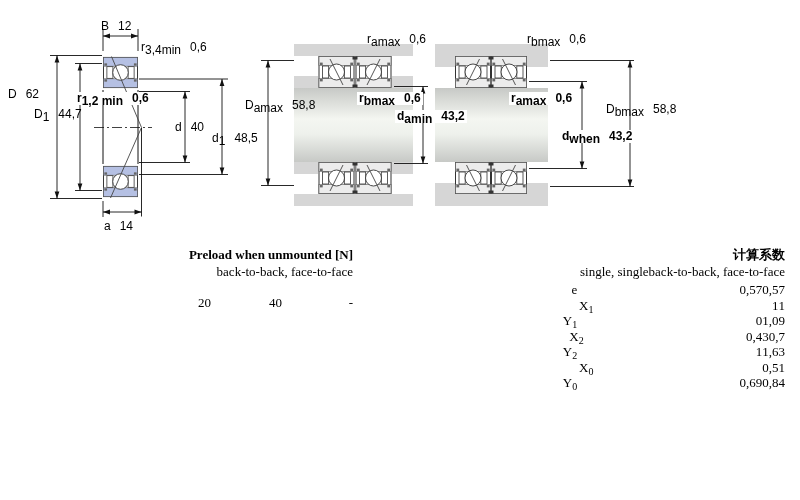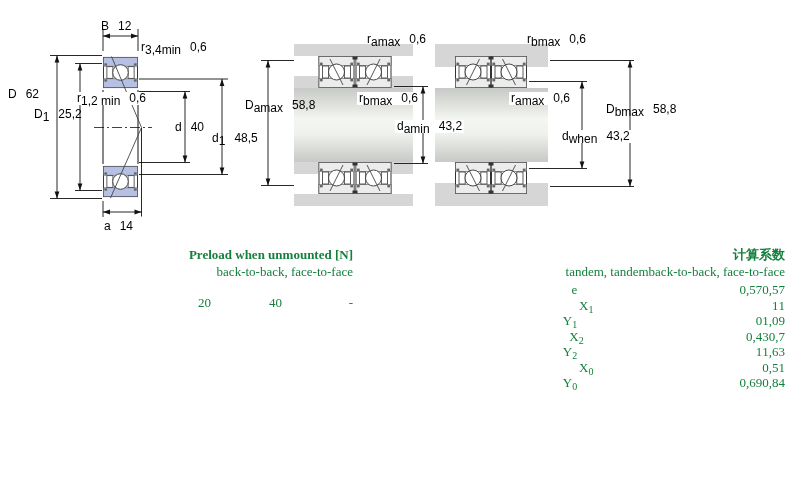--- a/index.html
+++ b/index.html
@@ -1,28 +1,28 @@
 <!DOCTYPE html>
 <html><head>
 <meta charset="utf-8">
 <style>
   html,body{margin:0;padding:0;background:#fff;}
   .page{position:relative;width:800px;height:500px;background:#fff;overflow:hidden;
         font-family:"Liberation Sans",sans-serif;color:#000;text-align:right;}
   svg.draw{position:absolute;left:0;top:0;}
   .dlabel{position:absolute;font-size:12px;line-height:13px;white-space:nowrap;color:#000;}
-  .dlabel.knock{background:#fff;padding:0 2px;}
+  .dlabel.knock{background:#fff;padding:0 2px;font-weight:bold;}
   .dlabel .sub{font-size:12px;position:relative;top:3px;letter-spacing:0;}
   .dlabel .val{margin-left:9px;}
   
   use.blue{--ring:#b5c0e3;}
   use.grey{--ring:#ececec;}
   .ringf{fill:var(--ring,#ececec);}
   
-  .tblock{position:absolute;font-family:"Liberation Serif",serif;font-size:13px;line-height:15px;color:#15803d;}
+  .tblock{position:absolute;font-family:"Liberation Serif",serif;font-size:13px;line-height:15px;color:#000000;}
   .tb-title{font-weight:bold;margin:0 0 2px 0;}
   .tb-sub{margin:0 0 16px 0;}
   .pl-row span{display:inline-block;width:71px;}
   .pl-row{margin-bottom:2px;}
   .f-head{margin-bottom:3px;}
   .frow{height:15.5px;}
   .fc1{display:inline-block;width:75px;}
   .fc2{display:inline-block;width:185px;}
   .fsub{font-size:10px;position:relative;top:3px;}
 </style>
@@ -177,48 +177,48 @@
         <line x1="550" y1="60.5" x2="634" y2="60.5"></line>
           <line x1="550" y1="186.5" x2="634" y2="186.5"></line>
         <line x1="630" y1="60.5" x2="630" y2="186.5" marker-start="url(#ah)" marker-end="url(#ah)"></line>
       </g>
     </g>
   </svg>
 
   <div class="dlabel" style="left:101px;top:20px"><span>B</span><span class="sub"></span><span class="val">12</span></div>
   <div class="dlabel" style="left:141px;top:41px"><span>r</span><span class="sub">3,4min</span><span class="val">0,6</span></div>
   <div class="dlabel" style="left:8px;top:88px"><span>D</span><span class="sub"></span><span class="val">62</span></div>
-  <div class="dlabel" style="left:34px;top:108px"><span>D</span><span class="sub">1</span><span class="val">25,2</span></div>
+  <div class="dlabel" style="left:34px;top:108px"><span>D</span><span class="sub">1</span><span class="val">44,7</span></div>
   <div class="dlabel knock" style="left:75px;top:92px"><span>r</span><span class="sub">1,2 min</span><span class="val">0,6</span></div>
   <div class="dlabel" style="left:175px;top:121px"><span>d</span><span class="sub"></span><span class="val">40</span></div>
   <div class="dlabel" style="left:212px;top:132px"><span>d</span><span class="sub">1</span><span class="val">48,5</span></div>
   <div class="dlabel" style="left:104px;top:220px"><span>a</span><span class="sub"></span><span class="val">14</span></div>
 
   <div class="dlabel" style="left:367px;top:33px"><span>r</span><span class="sub">amax</span><span class="val">0,6</span></div>
   <div class="dlabel" style="left:245px;top:99px"><span>D</span><span class="sub">amax</span><span class="val">58,8</span></div>
   <div class="dlabel knock" style="left:357px;top:92px"><span>r</span><span class="sub">bmax</span><span class="val">0,6</span></div>
-  <div class="dlabel knock" style="left:395px;top:120px"><span>d</span><span class="sub">amin</span><span class="val">43,2</span></div>
+  <div class="dlabel knock" style="left:395px;top:110px"><span>d</span><span class="sub">amin</span><span class="val">43,2</span></div>
 
   <div class="dlabel" style="left:527px;top:33px"><span>r</span><span class="sub">bmax</span><span class="val">0,6</span></div>
   <div class="dlabel knock" style="left:509px;top:92px"><span>r</span><span class="sub">amax</span><span class="val">0,6</span></div>
   <div class="dlabel" style="left:606px;top:103px"><span>D</span><span class="sub">bmax</span><span class="val">58,8</span></div>
   <div class="dlabel knock" style="left:560px;top:130px"><span>d</span><span class="sub">when</span><span class="val">43,2</span></div>
 
   <div class="tblock" style="left:103px;top:247px;width:250px">
     <div class="tb-title">Preload when unmounted [N]</div>
     <div class="tb-sub">back-to-back, face-to-face</div>
     <div class="pl-row">
       <span>20</span><span>40</span><span>-</span>
     </div>
   </div>
 
   <div class="tblock" style="left:345px;top:247px;width:440px">
     <div class="tb-title" style="">计算系数</div>
     <div class="f-head">
-      <span class="fc1"></span><span class="fc2">tandem, tandem</span><span>back-to-back, face-to-face</span>
+      <span class="fc1"></span><span class="fc2">single, single</span><span>back-to-back, face-to-face</span>
     </div>
     <div class="frow"><span class="fc1"><span>e</span><span class="fsub"></span></span><span class="fc2">0,57</span><span>0,57</span></div>
     <div class="frow"><span class="fc1"><span>X</span><span class="fsub">1</span></span><span class="fc2">1</span><span>1</span></div>
     <div class="frow"><span class="fc1"><span>Y</span><span class="fsub">1</span></span><span class="fc2">0</span><span>1,09</span></div>
     <div class="frow"><span class="fc1"><span>X</span><span class="fsub">2</span></span><span class="fc2">0,43</span><span>0,7</span></div>
     <div class="frow"><span class="fc1"><span>Y</span><span class="fsub">2</span></span><span class="fc2">1</span><span>1,63</span></div>
     <div class="frow"><span class="fc1"><span>X</span><span class="fsub">0</span></span><span class="fc2">0,5</span><span>1</span></div>
     <div class="frow"><span class="fc1"><span>Y</span><span class="fsub">0</span></span><span class="fc2">0,69</span><span>0,84</span></div>
   </div>
 

